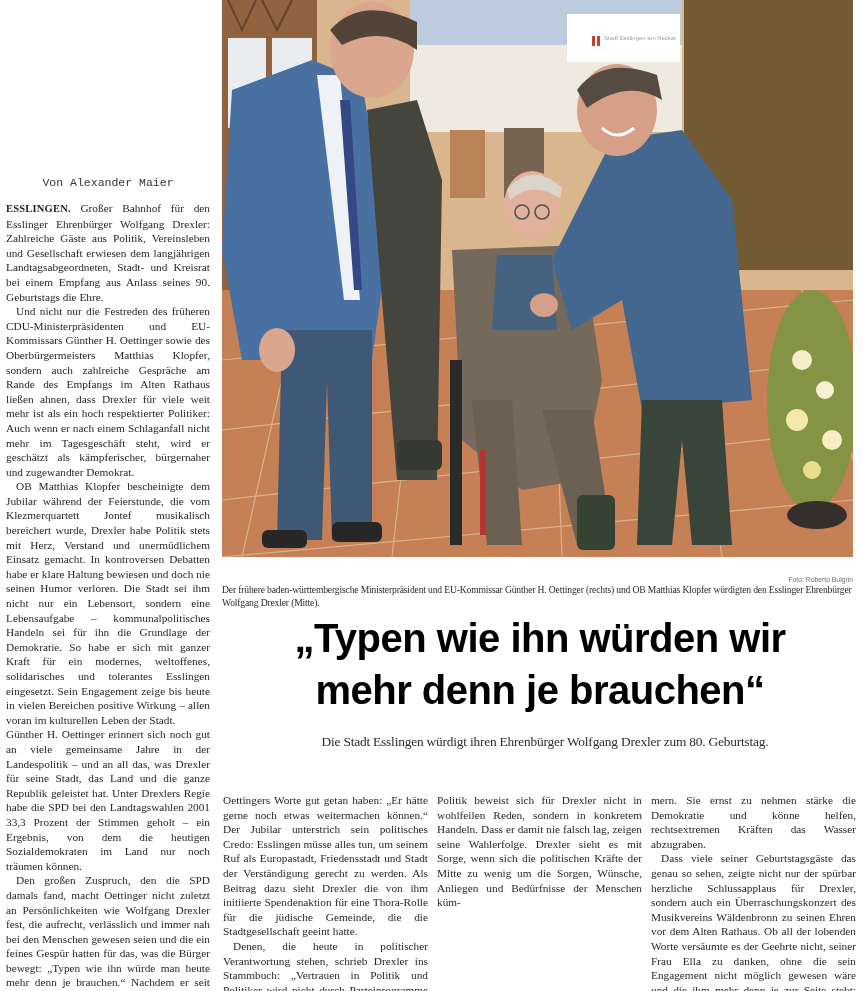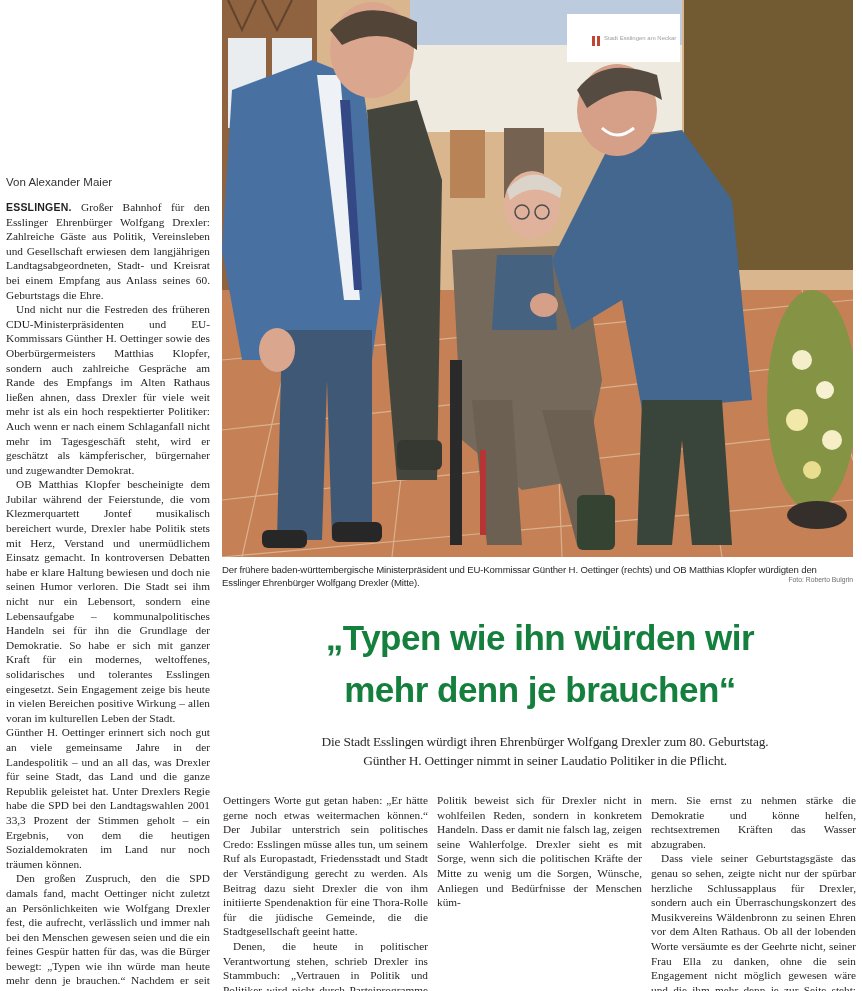--- a/index.html
+++ b/index.html
@@ -1,51 +1,51 @@
 <!DOCTYPE html>
 <html><head>
 <meta charset="utf-8">
 <style>
   html, body { margin: 0; padding: 0; background: #ffffff; }
   body { width: 862px; height: 991px; position: relative; overflow: hidden; color: #231f20; }
 
   
   #left-col { position: absolute; left: 6px; top: 176px; width: 204px; }
-  .byline { font-family: Liberation Sans, sans-serif; font-size: 11.5px; text-align: left; margin: 0 0 12px 0; color: #333; }
+  .byline { font-family: Liberation Mono, monospace; font-size: 11.5px; text-align: center; margin: 0 0 12px 0; color: #333; }
   .body-text { font-family: "Liberation Serif", serif; font-size: 11.3px; line-height: 14.6px; text-align: justify; hyphens: auto; margin: 0; }
   .body-text p { margin: 0; text-indent: 10px; }
   .body-text p.noindent { text-indent: 0; }
-  .dateline { font-family: Liberation Sans, sans-serif; font-weight: bold; font-size: 10.5px; letter-spacing: 0.2px; }
+  .dateline { font-family: Liberation Serif, serif; font-weight: bold; font-size: 10.5px; letter-spacing: 0.2px; }
   .subhead { font-family: "Liberation Sans", sans-serif; font-weight: bold; font-size: 11.2px; line-height: 14px; margin: 6px 0 4px 0; color: #1f1a1c; }
 
   
   #photo { position: absolute; left: 222px; top: 0; width: 631px; height: 557px; overflow: hidden; background: #c98a5a; }
   #photo svg { display: block; }
 
   
-  #caption { position: absolute; left: 222px; top: 564px; width: 631px; font-family: Liberation Sans, sans-serif; font-size: 9.6px; line-height: 12.6px; color: #2a2a2a; letter-spacing: -0.15px; }
+  #caption { position: absolute; left: 222px; top: 584px; width: 631px; font-family: Liberation Serif, serif; font-size: 9.6px; line-height: 12.6px; color: #2a2a2a; letter-spacing: -0.15px; }
   #credit { position: absolute; right: 9px; top: 576px; font-family: "Liberation Sans", sans-serif; font-size: 6.8px; color: #6d6d6d; }
 
   
-  #headline { position: absolute; left: 240px; top: 612px; width: 600px; text-align: center; font-family: "Liberation Sans", sans-serif; font-weight: bold; font-size: 35px; line-height: 52px; color: #15803d; letter-spacing: -0.5px; margin: 0; }
+  #headline { position: absolute; left: 240px; top: 612px; width: 600px; text-align: center; font-family: "Liberation Sans", sans-serif; font-weight: bold; font-size: 40px; line-height: 52px; color: #000000; letter-spacing: -0.5px; margin: 0; }
   #deck { position: absolute; left: 250px; top: 733px; width: 590px; text-align: center; font-family: Liberation Serif, serif; font-size: 13.4px; line-height: 18.5px; color: #2b2b2b; margin: 0; letter-spacing: -0.2px; }
 
   
   .lower-col { position: absolute; top: 793px; width: 205px; }
   #col2 { left: 223px; }
   #col3 { left: 437px; }
   #col4 { left: 651px; }
 </style>
 </head>
 <body>
 
 <div id="left-col">
   <div class="byline">Von Alexander Maier</div>
   <div class="body-text">
-    <p class="noindent"><span class="dateline">ESSLINGEN.</span> <span>Großer Bahnhof für den Esslinger Ehrenbürger Wolfgang Drexler: Zahlreiche Gäste aus Politik, Vereinsleben und Gesellschaft erwiesen dem langjährigen Landtagsabgeordneten, Stadt- und Kreisrat bei einem Empfang aus Anlass seines 60. Geburtstags die Ehre.</span></p>
+    <p class="noindent"><span class="dateline">ESSLINGEN.</span> <span>Großer Bahnhof für den Esslinger Ehrenbürger Wolfgang Drexler: Zahlreiche Gäste aus Politik, Vereinsleben und Gesellschaft erwiesen dem langjährigen Landtagsabgeordneten, Stadt- und Kreisrat bei einem Empfang aus Anlass seines 90. Geburtstags die Ehre.</span></p>
     <p>Und nicht nur die Festreden des früheren CDU-Ministerpräsidenten und EU-Kommissars Günther H. Oettinger sowie des Oberbürgermeisters Matthias Klopfer, sondern auch zahlreiche Gespräche am Rande des Empfangs im Alten Rathaus ließen ahnen, dass Drexler für viele weit mehr ist als ein hoch respektierter Politiker: Auch wenn er nach einem Schlaganfall nicht mehr im Tagesgeschäft steht, wird er geschätzt als kämpferischer, bürgernaher und zugewandter Demokrat.</p>
     <p>OB Matthias Klopfer bescheinigte dem Jubilar während der Feierstunde, die vom Klezmerquartett Jontef musikalisch bereichert wurde, Drexler habe Politik stets mit Herz, Verstand und unermüdlichem Einsatz gemacht. In kontroversen Debatten habe er klare Haltung bewiesen und doch nie seinen Humor verloren. Die Stadt sei ihm nicht nur ein Lebensort, sondern eine Lebensaufgabe – kommunalpolitisches Handeln sei für ihn die Grundlage der Demokratie. So habe er sich mit ganzer Kraft für ein modernes, weltoffenes, solidarisches und tolerantes Esslingen eingesetzt. Sein Engagement zeige bis heute in vielen Bereichen positive Wirkung – allen voran im kulturellen Leben der Stadt.</p>
     <p class="noindent">Günther H. Oettinger erinnert sich noch gut an viele gemeinsame Jahre in der Landespolitik – und an all das, was Drexler für seine Stadt, das Land und die ganze Republik geleistet hat. Unter Drexlers Regie habe die SPD bei den Landtagswahlen 2001 33,3 Prozent der Stimmen geholt – ein Ergebnis, von dem die heutigen Sozialdemokraten im Land nur noch träumen können.</p>
     <p>Den großen Zuspruch, den die SPD damals fand, macht Oettinger nicht zuletzt an Persönlichkeiten wie Wolfgang Drexler fest, die aufrecht, verlässlich und immer nah bei den Menschen gewesen seien und die ein feines Gespür hatten für das, was die Bürger bewegt: „Typen wie ihn würde man heute mehr denn je brauchen.“ Nachdem er seit Drexlers Sechzigstem bei jedem runden Geburtstag die Laudatio gehalten habe, versprach der Ex-Ministerpräsident augenzwinkernd, auch beim 90. Geburtstag des Ehrenbürgers zu sprechen.</p>
 
   </div>
 </div>
 
 <div id="photo">
   <svg width="631" height="557" viewBox="0 0 631 557" xmlns="http://www.w3.org/2000/svg">
@@ -131,21 +131,20 @@
 
 <div id="caption">Der frühere baden-württembergische Ministerpräsident und EU-Kommissar Günther H. Oettinger (rechts) und OB Matthias Klopfer würdigten den Esslinger Ehrenbürger Wolfgang Drexler (Mitte).</div>
 <div id="credit">Foto: Roberto Bulgrin</div>
 
 <h1 id="headline">
   <span>„Typen wie ihn würden wir</span><br>
   <span>mehr denn je brauchen“</span>
 </h1>
 <p id="deck">
   <span>Die Stadt Esslingen würdigt ihren Ehrenbürger Wolfgang Drexler zum 80. Geburtstag.</span><br>
-  <span>Günther H. Oettinger nimmt in seiner Laudatio Politiker in die Pflicht.</span>
 </p>
 
 <div id="col2" class="lower-col body-text">
   <p class="noindent">Oettingers Worte gut getan haben: „Er hätte gerne noch etwas weitermachen können.“ Der Jubilar unterstrich sein politisches Credo: Esslingen müsse alles tun, um seinem Ruf als Europastadt, Friedensstadt und Stadt der Verständigung gerecht zu werden. Als Beitrag dazu sieht Drexler die von ihm initiierte Spendenaktion für eine Thora-Rolle für die jüdische Gemeinde, die die Stadtgesellschaft geeint hatte.</p>
   <p>Denen, die heute in politischer Verantwortung stehen, schrieb Drexler ins Stammbuch: „Vertrauen in Politik und Politiker wird nicht durch Parteiprogramme und auch nicht über soziale Medien erreicht,</p>
 </div>
 
 <div id="col3" class="lower-col body-text">
   <p class="noindent">Politik beweist sich für Drexler nicht in wohlfeilen Reden, sondern in konkretem Handeln. Dass er damit nie falsch lag, zeigen seine Wahlerfolge. Drexler sieht es mit Sorge, wenn sich die politischen Kräfte der Mitte zu wenig um die Sorgen, Wünsche, Anliegen und Bedürfnisse der Menschen küm-</p>
 </div>

